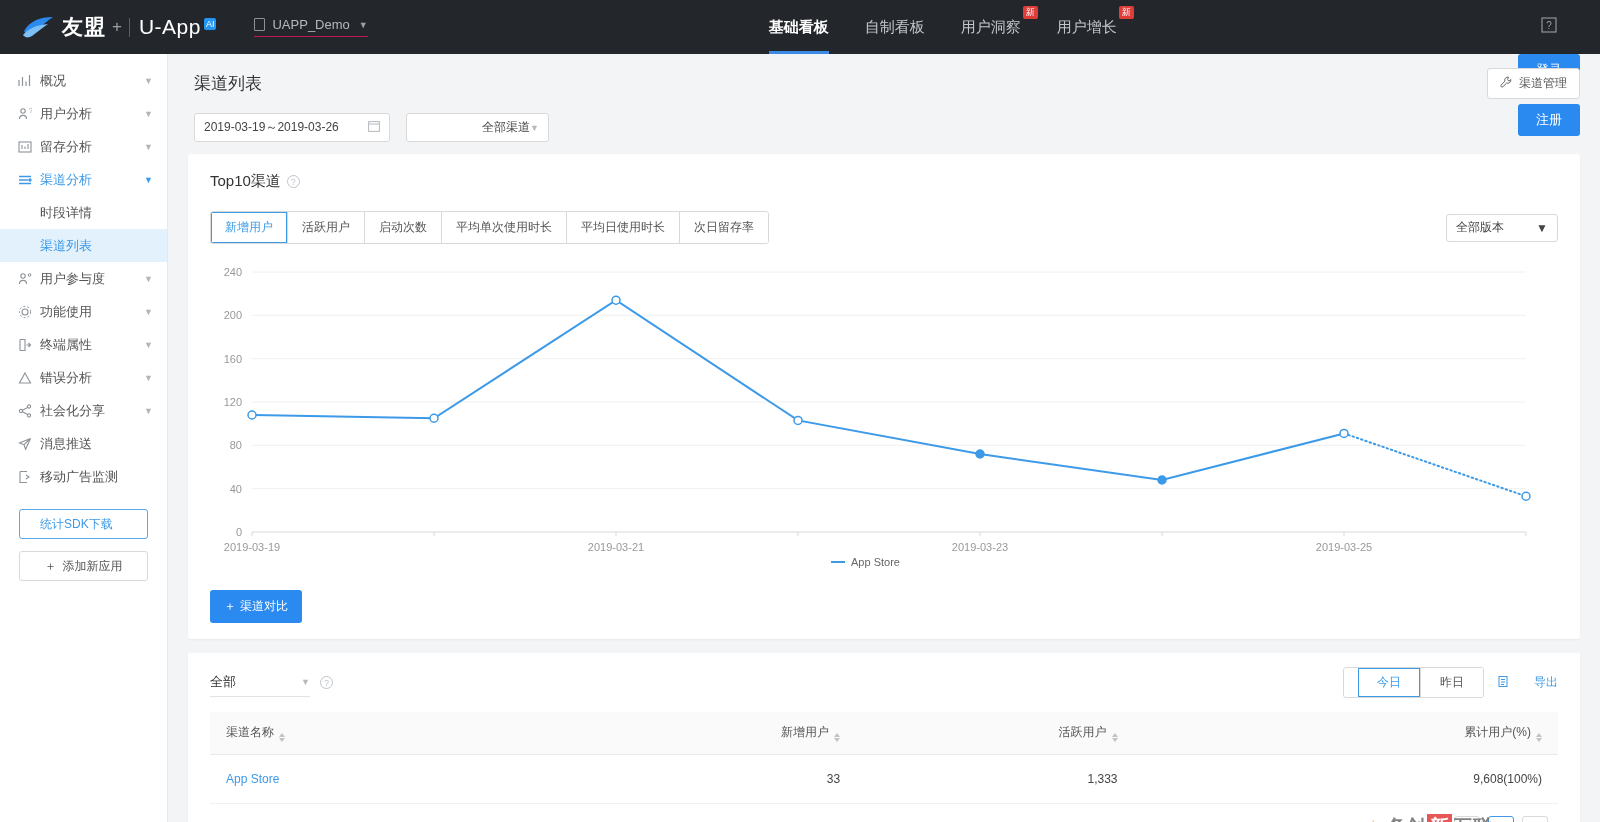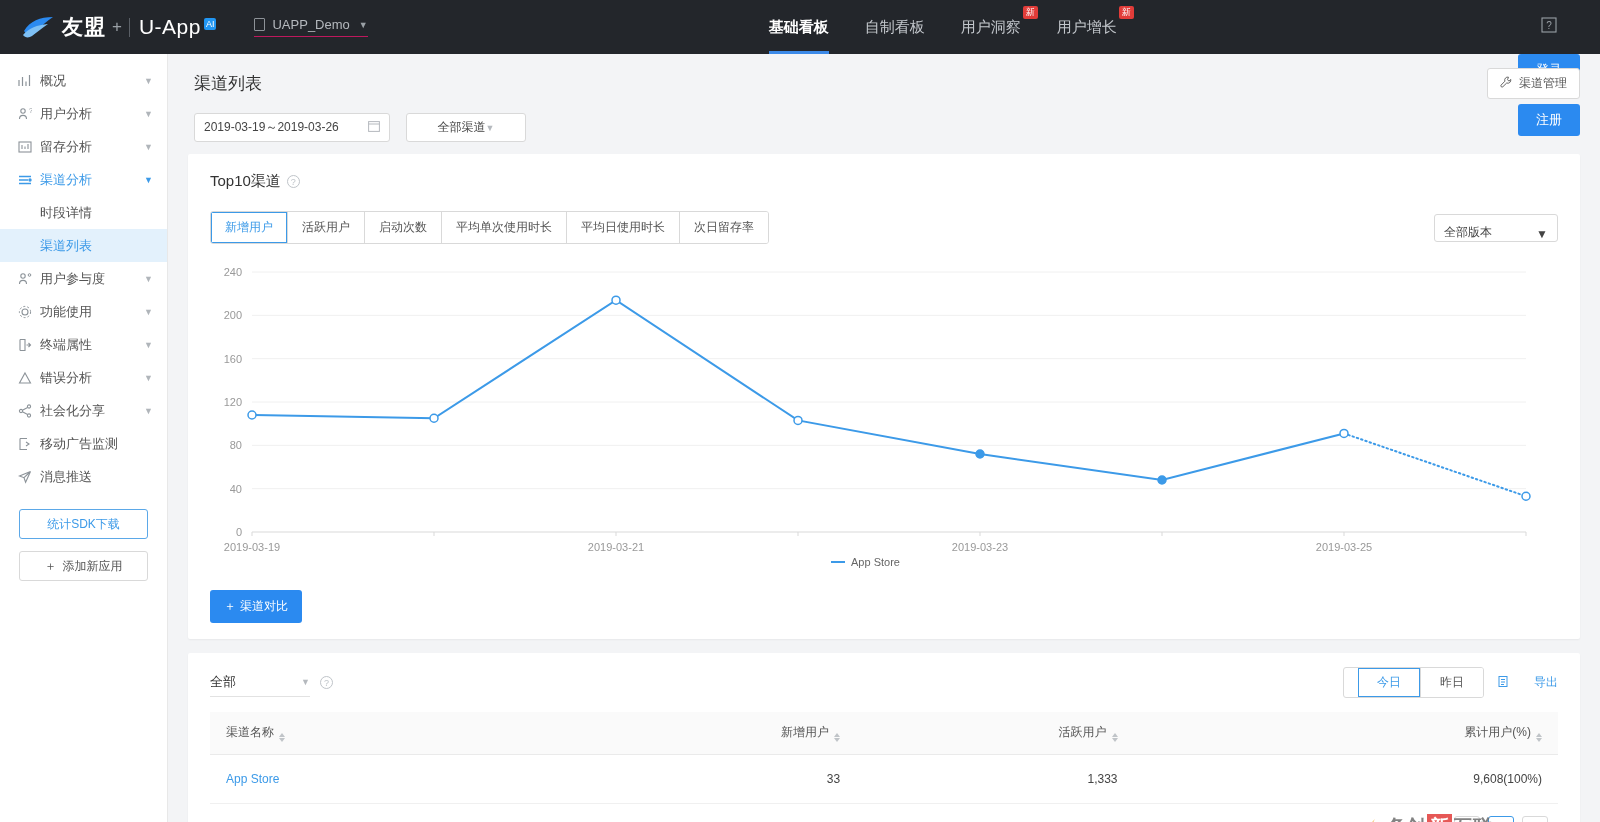--- a/index.html
+++ b/index.html
@@ -87,23 +87,23 @@
   .side-item .si-ch { font-size: 9px; color: #b0b5ba; margin-right: 14px; }
   .side-item.open { color: #3c9ae8; }
   .side-item.open .si-ic, .side-item.open .si-ch { color: #3c9ae8; }
   .side-sub {
     height: 33px; display: flex; align-items: center;
     padding-left: 40px; font-size: 13px; color: #555; cursor: pointer;
   }
   .side-sub.active { background: #e3f1fc; color: #3c9ae8; }
   .side-actions { padding: 16px 19px 0 19px; }
   .sdk-btn {
-    display: block; width: 100%; height: 30px; line-height: 28px; text-align: center;
+    display: block; width: 100%; height: 30px; line-height: 28px; text-align: left;
     border: 1px solid #5ba8e8; color: #3c9ae8; border-radius: 3px;
-    font-size: 12px; background: #fff; cursor: pointer; font-family: inherit;
+    font-size: 12px; background: #fff; cursor: pointer; font-family: inherit; padding-left: 20px;
   }
   .addapp-btn {
     display: flex; align-items: center; justify-content: center; gap: 6px;
     width: 100%; height: 30px; margin-top: 12px;
     border: 1px solid #d9d9d9; color: #555; border-radius: 3px;
     font-size: 12px; background: #fff; cursor: pointer; font-family: inherit;
   }
 
   
   .main { flex: 1; padding: 0 20px; overflow: hidden; }
@@ -117,22 +117,22 @@
     border: 1px solid #d9d9d9; background: #fff; border-radius: 3px;
     padding: 6px 12px; font-size: 12px; color: #555; cursor: pointer;
   }
   .filters { display: flex; align-items: center; gap: 16px; padding: 6px 0 12px 6px; }
   .date-box {
     display: flex; align-items: center; justify-content: space-between;
     width: 196px; height: 29px; background: #fff; border: 1px solid #d9d9d9;
     border-radius: 3px; padding: 0 9px; font-size: 12px; color: #444; cursor: pointer;
   }
   .sel-box {
-    display: flex; align-items: center; justify-content: center;
-    width: 120px; height: 29px; background: #fff; border: 1px solid #d9d9d9;
+    display: flex; align-items: center; justify-content: flex-end;
+    width: 143px; height: 29px; background: #fff; border: 1px solid #d9d9d9;
     border-radius: 3px; padding: 0 9px; font-size: 12px; color: #444; cursor: pointer;
   }
   .sel-box .caret, .date-box .caret { color: #b5b9be; font-size: 9px; }
 
   .card { background: #fff; border-radius: 2px; box-shadow: 0 1px 2px rgba(0,0,0,.05); }
   .card.chart-card { padding: 18px 22px 16px 22px; }
   .card-title { font-size: 15px; color: #333; display: flex; align-items: center; gap: 6px; }
   .help-ic {
     width: 13px; height: 13px; border: 1px solid #bfc4c9; border-radius: 50%;
     color: #bfc4c9; font-size: 9px; display: inline-flex; align-items: center;
@@ -141,22 +141,22 @@
 
   .tabrow { display: flex; align-items: center; justify-content: space-between; margin-top: 20px; }
   .tabs { display: flex; border: 1px solid #d9d9d9; border-radius: 3px; overflow: hidden; }
   .tab {
     padding: 7px 14px; font-size: 12px; color: #555; background: #fff;
     border-right: 1px solid #d9d9d9; cursor: pointer; white-space: nowrap;
   }
   .tab:last-child { border-right: none; }
   .tab.active { color: #3c9ae8; box-shadow: inset 0 0 0 1px #3c9ae8; }
   .ver-sel {
-    display: flex; align-items: flex-end; justify-content: space-between;
-    width: 124px; height: 28px; border: 1px solid #d9d9d9; border-radius: 3px;
+    display: flex; align-items: center; justify-content: space-between;
+    width: 112px; height: 28px; border: 1px solid #d9d9d9; border-radius: 3px;
     padding: 0 9px; font-size: 12px; color: #444; cursor: pointer;
   }
 
   .chartbox { position: relative; height: 320px; margin-top: 12px; }
   .chartbox svg { display: block; }
   .cmp-btn {
     margin-top: 14px; display: inline-flex; align-items: center; gap: 4px;
     background: #2b8af0; color: #fff; border: none; border-radius: 3px;
     padding: 8px 14px; font-size: 12px; cursor: pointer; font-family: inherit;
   }
@@ -386,33 +386,33 @@
             <circle cx="11" cy="11.5" r="1.6" fill="none" stroke="#8c9399" stroke-width="1.1"></circle>
             <path d="M4.4 6.2l5.2-2.7M4.4 7.8l5.2 2.7" stroke="#8c9399" stroke-width="1.1"></path>
           </svg>
       </span>
       <span class="si-lb">社会化分享</span>
       <span class="si-ch">▼</span>
     </div>
     <div class="side-item">
       <span class="si-ic">
         <svg width="14" height="14" viewBox="0 0 14 14">
+            <path d="M12.5 1.5L1.5 6l4.5 1.7L12.5 1.5zM6 7.7l1.6 4.5L12.5 1.5" fill="none" stroke="#8c9399" stroke-width="1.1"></path>
+          </svg>
+      </span>
+      <span class="si-lb">消息推送</span>
+    </div>
+    <div class="side-item">
+      <span class="si-ic">
+        <svg width="14" height="14" viewBox="0 0 14 14">
             <path d="M2 1.5v11h7M2 1.5h7" fill="none" stroke="#8c9399" stroke-width="1.1"></path>
             <path d="M8 5l3 2-3 2" fill="none" stroke="#8c9399" stroke-width="1.1"></path>
           </svg>
       </span>
       <span class="si-lb">移动广告监测</span>
-    </div>
-    <div class="side-item">
-      <span class="si-ic">
-        <svg width="14" height="14" viewBox="0 0 14 14">
-            <path d="M12.5 1.5L1.5 6l4.5 1.7L12.5 1.5zM6 7.7l1.6 4.5L12.5 1.5" fill="none" stroke="#8c9399" stroke-width="1.1"></path>
-          </svg>
-      </span>
-      <span class="si-lb">消息推送</span>
     </div>
 
     <div class="side-actions">
       <button class="sdk-btn">统计SDK下载</button>
       <button class="addapp-btn">
         <span>＋</span>
         <span>添加新应用</span>
       </button>
     </div>
   </div>

